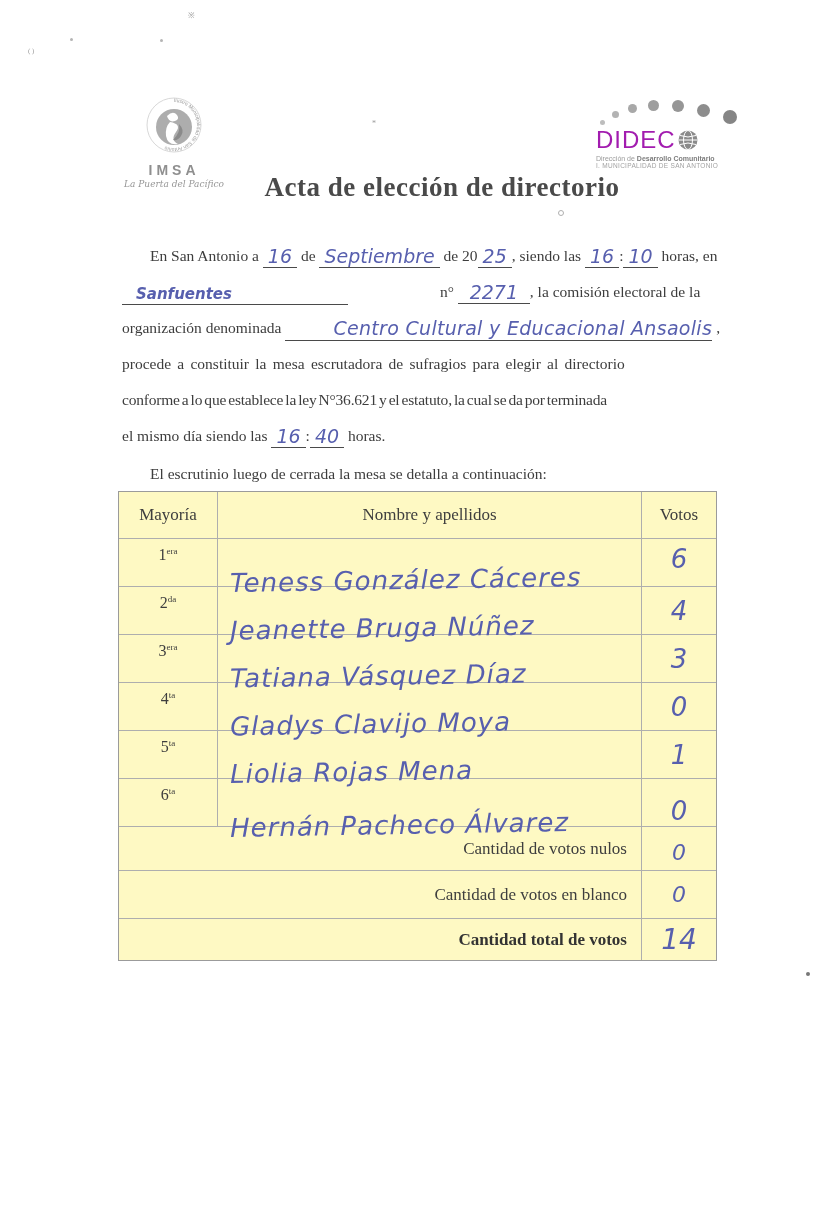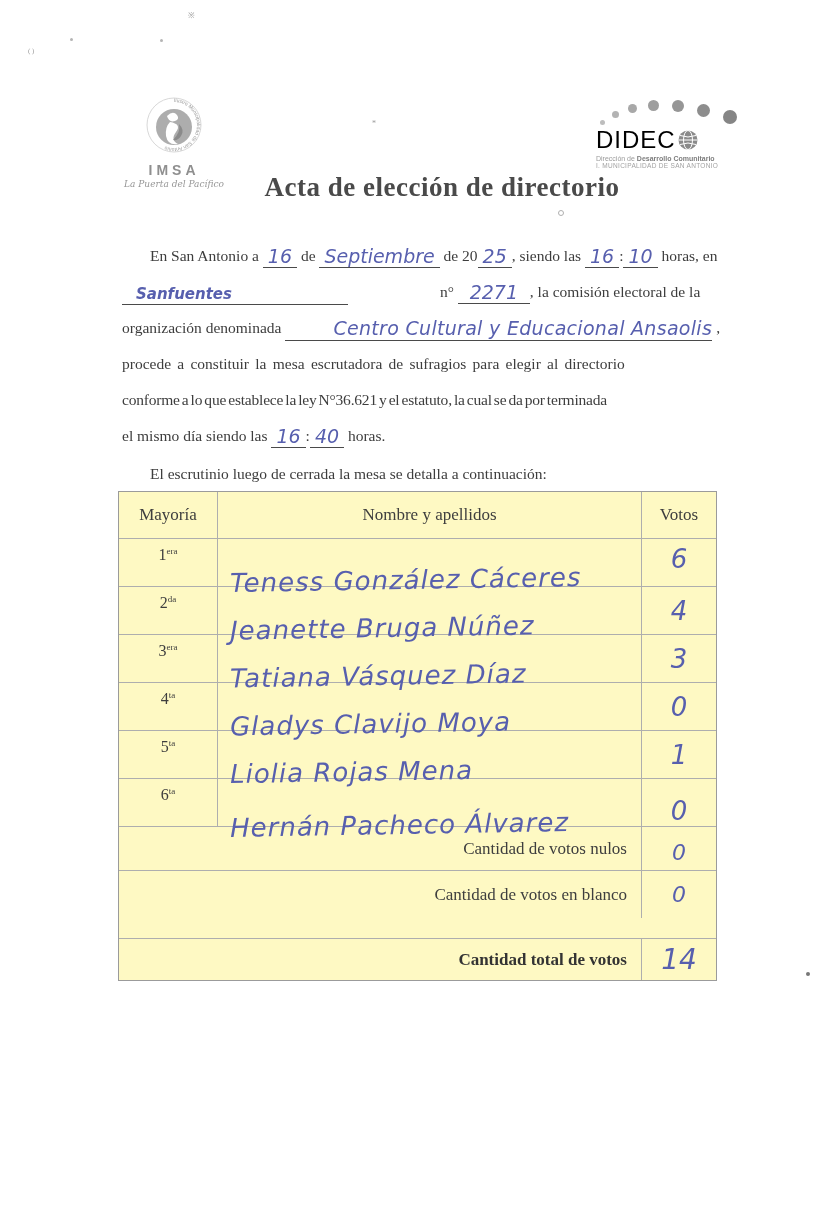--- a/index.html
+++ b/index.html
@@ -22,21 +22,21 @@
   
   .imsa{position:absolute;left:118px;top:94px;width:112px;text-align:center;}
   .imsa-acronym{display:block;margin-top:2px;font-family:"Liberation Sans",sans-serif;
     font-weight:bold;font-size:14px;letter-spacing:4px;color:var(--logo-gray);}
   .imsa-tagline{display:block;font-style:italic;font-size:9px;color:#979797;
     font-family:"DejaVu Serif",serif;margin-top:1px;}
   .dideco{position:absolute;left:596px;top:98px;width:178px;}
   .dideco-dots{position:relative;height:30px;}
   .dideco-dots span{position:absolute;border-radius:50%;background:#a8a8a8;}
   .dideco-word{display:flex;align-items:center;font-family:"Liberation Sans",sans-serif;
-    font-size:24px;letter-spacing:1px;color:#000000;font-weight:500;line-height:1;}
+    font-size:24px;letter-spacing:1px;color:#a21caf;font-weight:500;line-height:1;}
   .dideco-sub1{font-family:"Liberation Sans",sans-serif;font-size:7px;color:#9a9a9a;margin-top:3px;}
   .dideco-sub1 b{color:#7d7d7d;}
   .dideco-sub2{font-family:"Liberation Sans",sans-serif;font-size:6.5px;color:#a2a2a2;letter-spacing:.3px;}
 
   
   .title{position:absolute;top:172px;left:0;width:100%;text-align:center;
     font-size:27px;color:#4a4a4a;letter-spacing:.5px;padding-left:48px;}
 
   
   .bodytext{position:absolute;left:122px;top:238px;width:598px;font-size:15.5px;color:#3d3d3d;}
@@ -57,21 +57,21 @@
 
   
   .etable{position:absolute;left:118px;top:491px;width:599px;border:1.5px solid #9b9b9b;
     background:#fef9c3;}
   .t-row{display:grid;grid-template-columns:98px 424px 1fr;border-top:1px solid var(--line);}
   .t-row:first-child{border-top:none;}
   .t-head{height:46px;}
   .t-data{height:48px;}
   .t-sum1{height:44px;grid-template-columns:522px 1fr;}
   .t-sum2{height:48px;grid-template-columns:522px 1fr;}
-  .t-sum3{height:42px;grid-template-columns:522px 1fr;margin-top:20px;}
+  .t-sum3{height:42px;grid-template-columns:522px 1fr;}
   .cell{position:relative;}
   .cell.bl{border-left:1px solid var(--line);}
   .h-cell{display:flex;align-items:center;justify-content:center;font-size:17px;color:#3e3e3e;}
   .ord-cell{display:flex;justify-content:center;padding-top:7px;font-size:16px;color:#3e3e3e;}
   .ord-cell sup{font-size:9px;line-height:1;margin-top:1px;}
   .name-cell{overflow:visible;}
   .hw-name{position:absolute;left:12px;bottom:-9px;font-size:26px;letter-spacing:1px;
     white-space:nowrap;transform:rotate(-1deg);}
   .vote-cell{display:flex;align-items:center;justify-content:center;overflow:visible;}
   .hw-vote{font-size:26px;}

